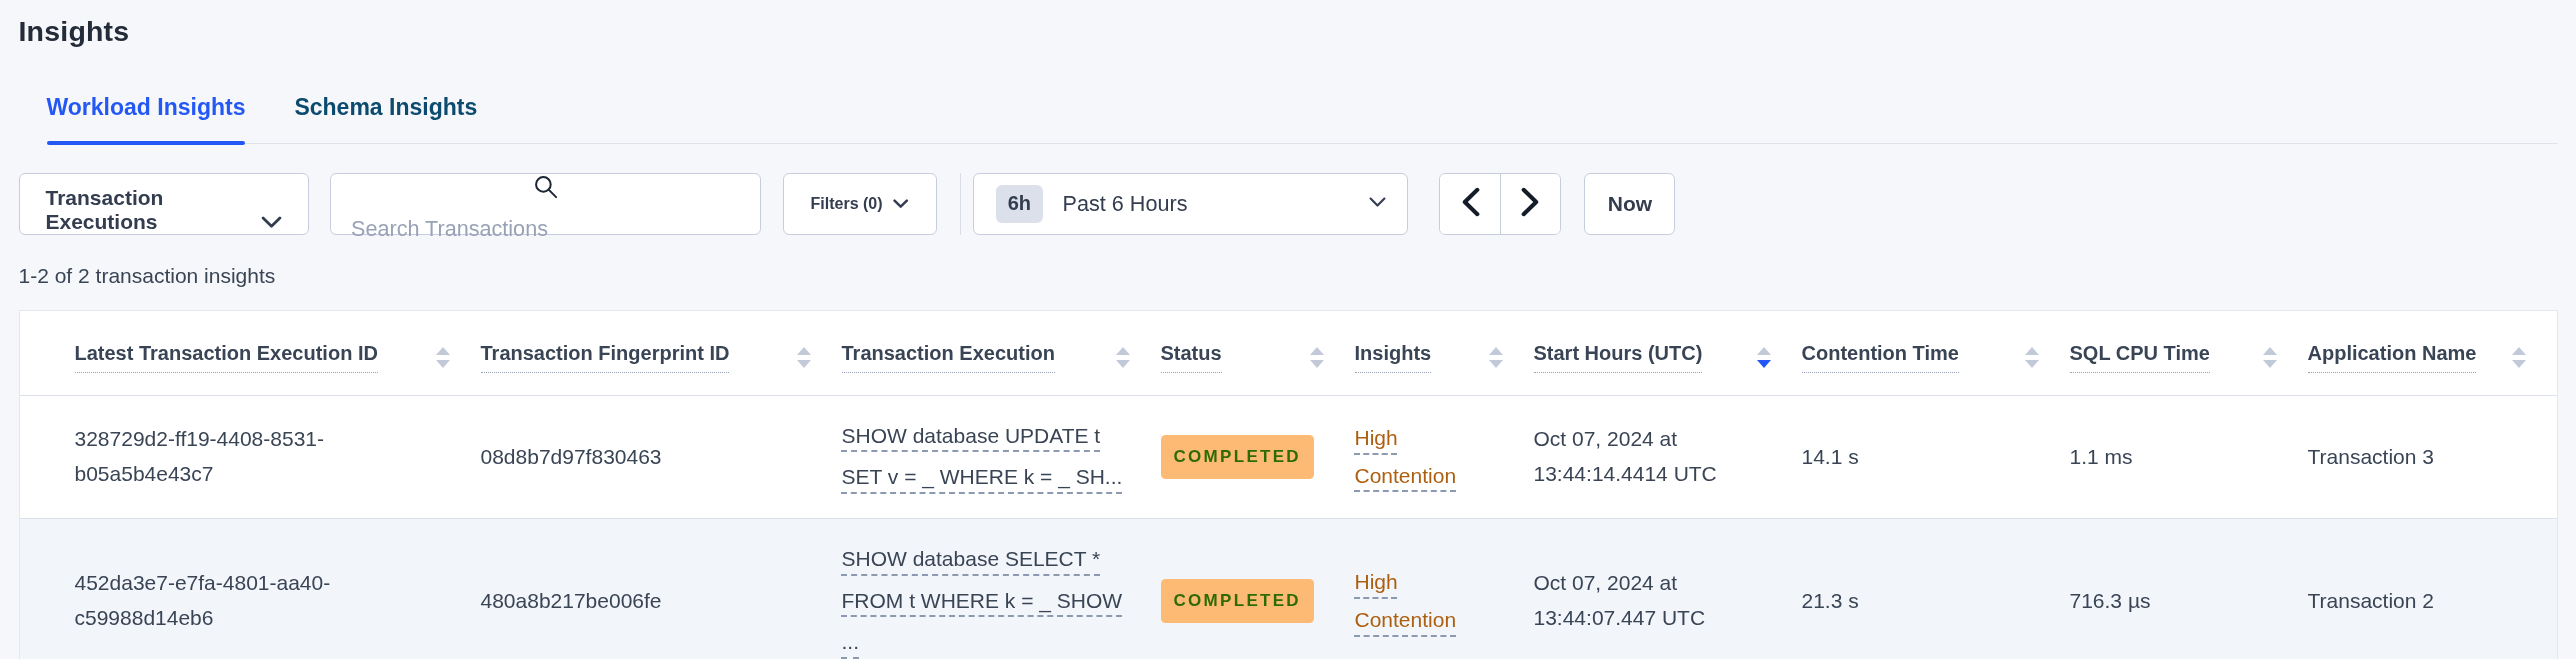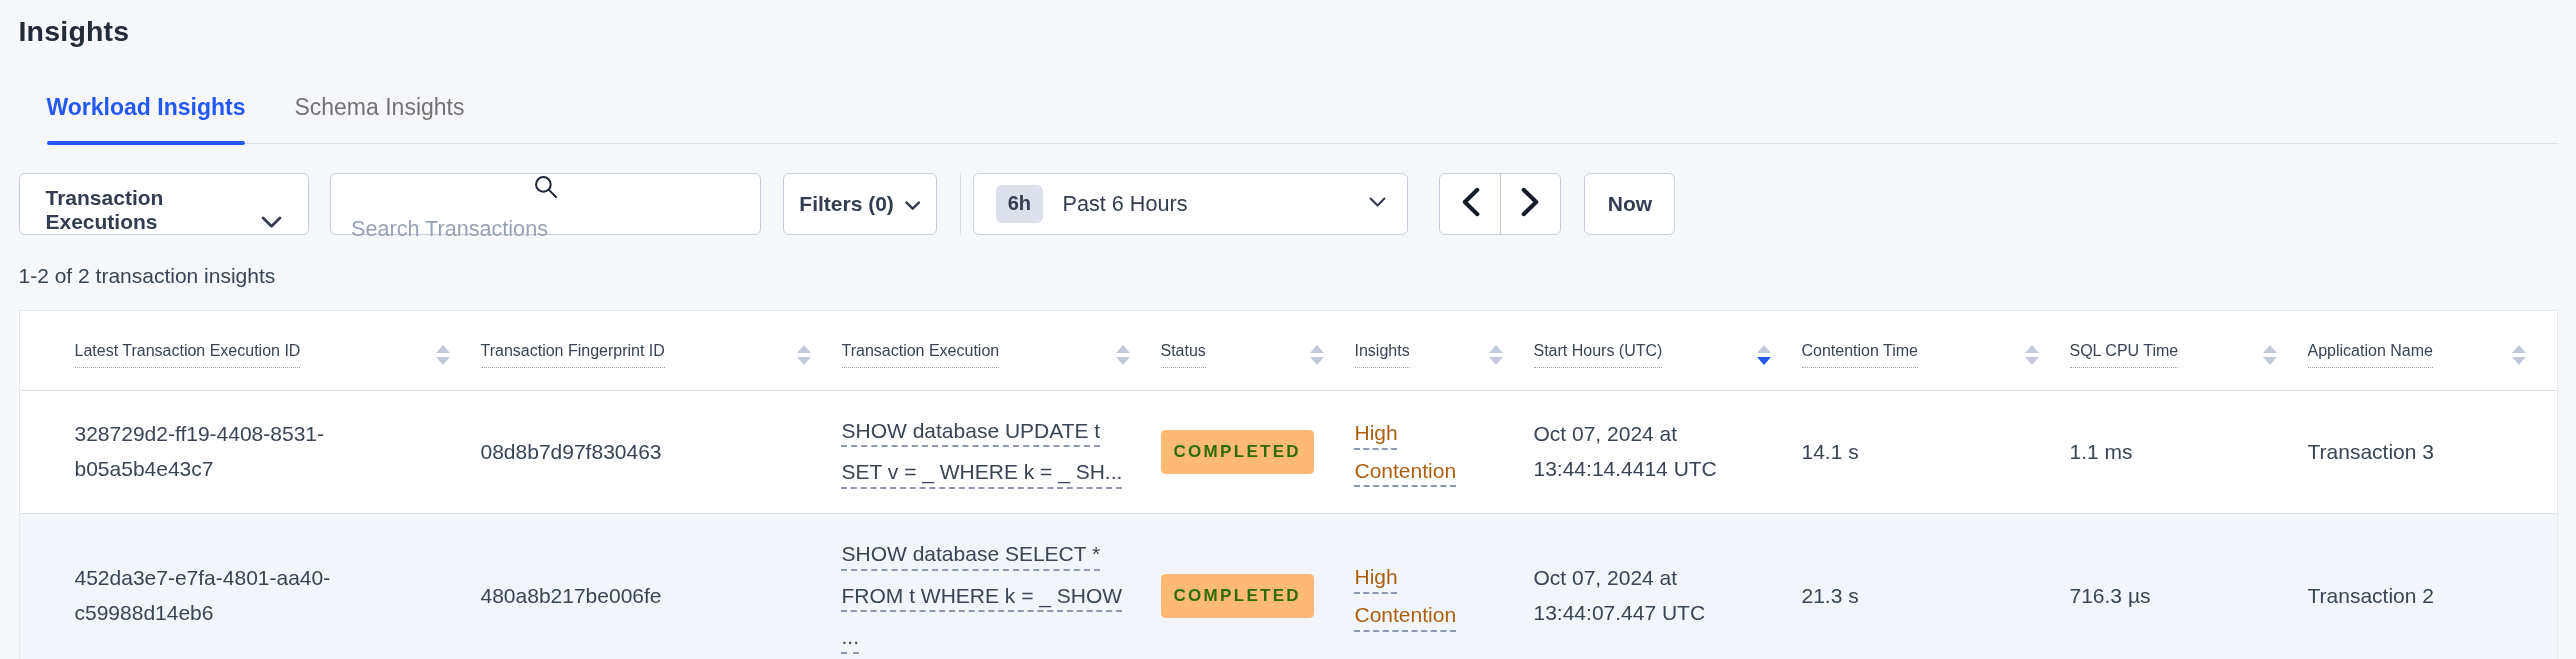--- a/index.html
+++ b/index.html
@@ -21,21 +21,21 @@
   
   .tabs {
     display:flex; gap:49px;
     margin-top:46px;
     border-bottom:1.5px solid #dfe3ea;
     margin-left:28px;
   }
   .tab {
     position:relative;
     font-size:23px; padding-bottom:21.6px; cursor:pointer;
-    color:#737373; font-weight:400;
+    color:#0c4a6e; font-weight:700;
   }
   .tab.active { color:#2458f5; font-weight:600; }
   .tab.active::after {
     content:""; position:absolute; left:0; right:0; bottom:-2.3px;
     height:4.6px; background:#2458f5; border-radius:2.3px;
   }
 
   
   .toolbar { display:flex; align-items:stretch; margin-top:29px; height:62px; }
   .btn, .searchbox, .timepicker, .pager, .now-btn {
@@ -48,21 +48,21 @@
   .searchbox {
     width:431px; margin-left:21.6px; display:flex; align-items:center; padding:0 20px; gap:14px;flex-direction:column;
   }
   .searchbox input {
     border:none; outline:none; width:100%; font-size:21.6px; color:#394455;
     font-family:"Liberation Sans", sans-serif; background:transparent;
   }
   .searchbox input::placeholder { color:#98a1b6; }
   .filters-btn {
     width:154px; margin-left:21.6px; display:flex; align-items:center; justify-content:center;
-    gap:10.8px; font-size:21px; font-weight:600; color:#333d4f; cursor:pointer;
+    gap:10.8px; font-size:16px; font-weight:600; color:#333d4f; cursor:pointer;
   }
   .vdivider { width:1.5px; background:#d8dde8; margin-left:23px; }
   .timepicker {
     width:435px; margin-left:12.3px; display:flex; align-items:center; padding:0 21.6px; cursor:pointer;
   }
   .time-chip {
     background:#dbe0ea; border-radius:6.2px; padding:7.7px 11.6px;
     font-size:20px; font-weight:700; color:#333d4f;
   }
   .time-label { font-size:21.6px; margin-left:20px; color:#333d4f; }
@@ -83,21 +83,21 @@
 
   
   .table-card {
     margin-top:21.6px; background:#fff;
     border:0.8px solid #e3e7ee; border-bottom:none;
     min-height:370px;
   }
   table { width:100%; border-collapse:collapse; table-layout:fixed; }
   th, td { text-align:left; vertical-align:middle; }
   th {
-    padding:31px 31px 21.6px 0; font-size:16px; font-weight:400; color:#394455;
+    padding:31px 31px 21.6px 0; font-size:20px; font-weight:700; color:#394455;
   }
   th .th-inner { display:flex; align-items:center; justify-content:space-between; }
   th .col-label {
     border-bottom:1.5px dotted #97a2b6; padding-bottom:7.7px; cursor:pointer; white-space:nowrap;
   }
   td:first-child, th:first-child { padding-left:55px; }
   .sort { display:flex; flex-direction:column; gap:4.6px; margin-left:14px; cursor:pointer; flex:none; }
   .tri-up   { width:0; height:0; border-left:7px solid transparent; border-right:7px solid transparent; border-bottom:8.5px solid #c2cad9; }
   .tri-down { width:0; height:0; border-left:7px solid transparent; border-right:7px solid transparent; border-top:8.5px solid #c2cad9; }
   th.sorted-desc .tri-down { border-top-color:#2458f5; }

